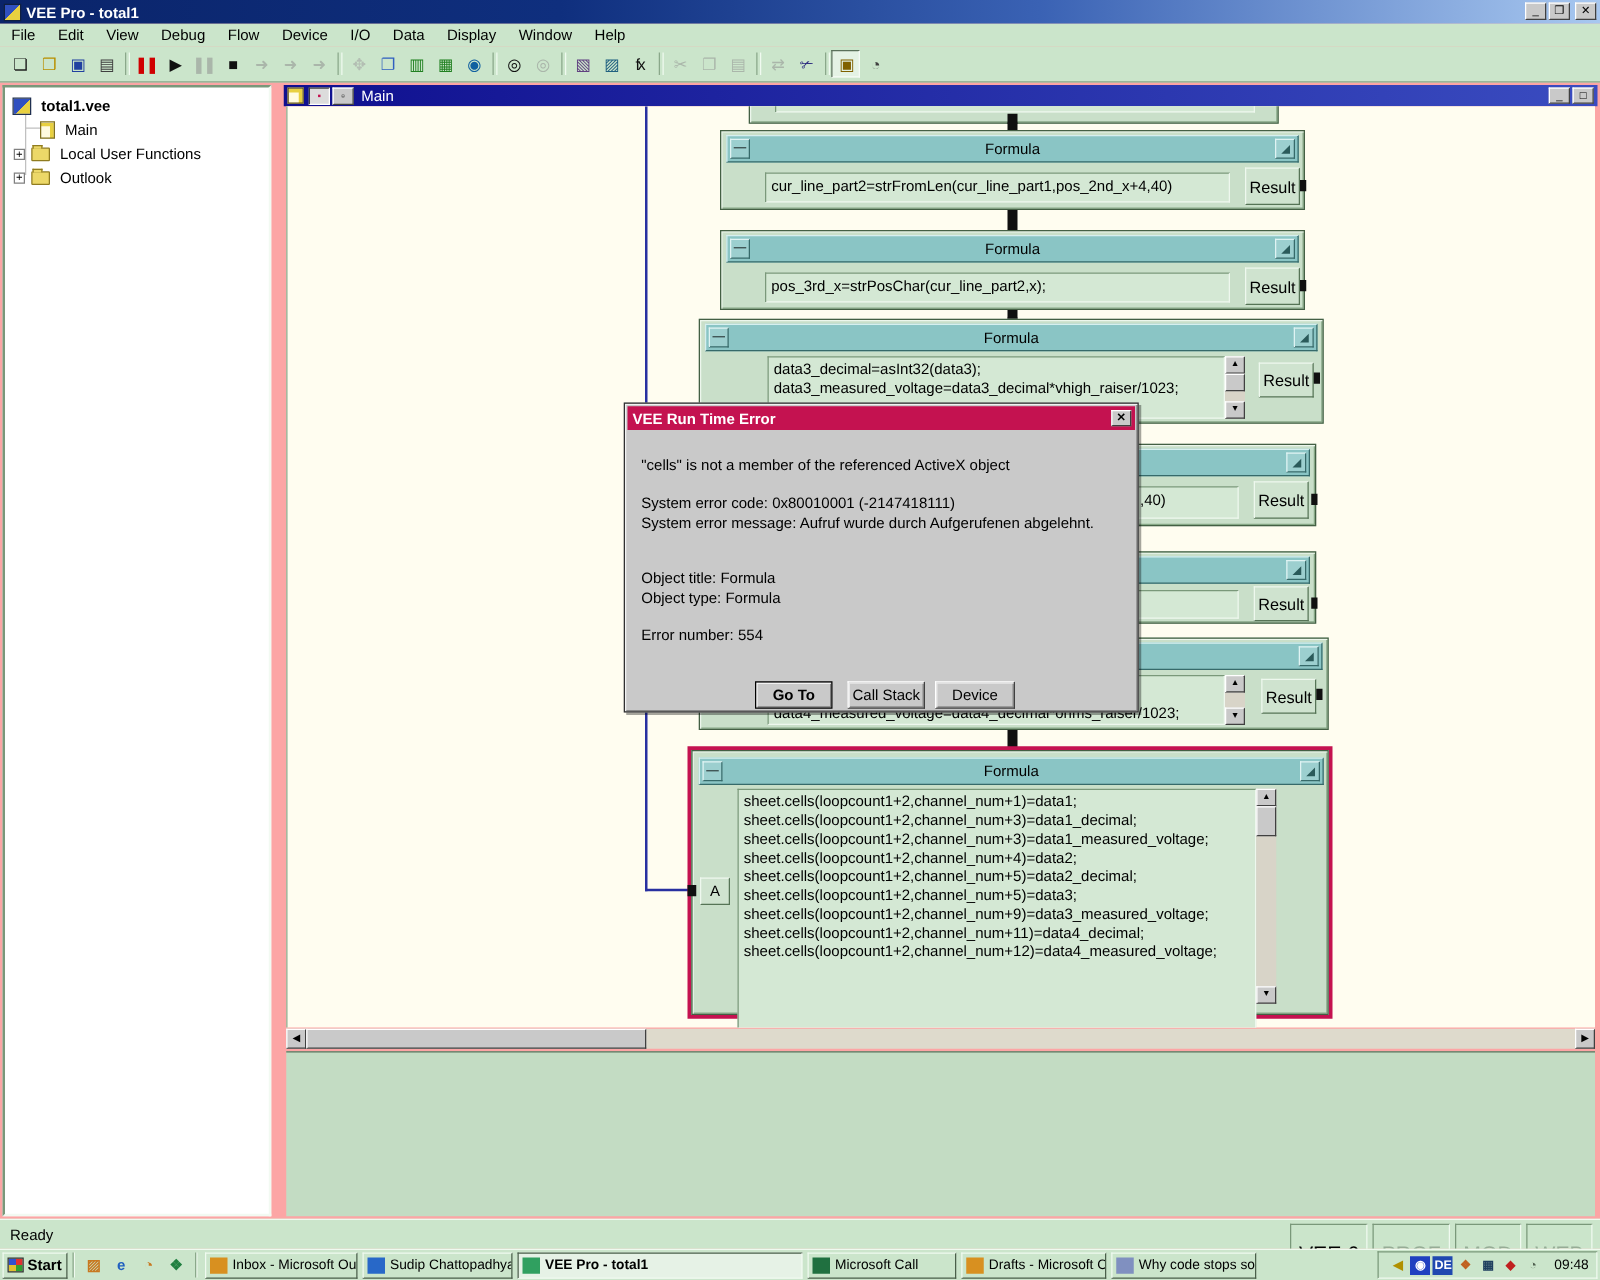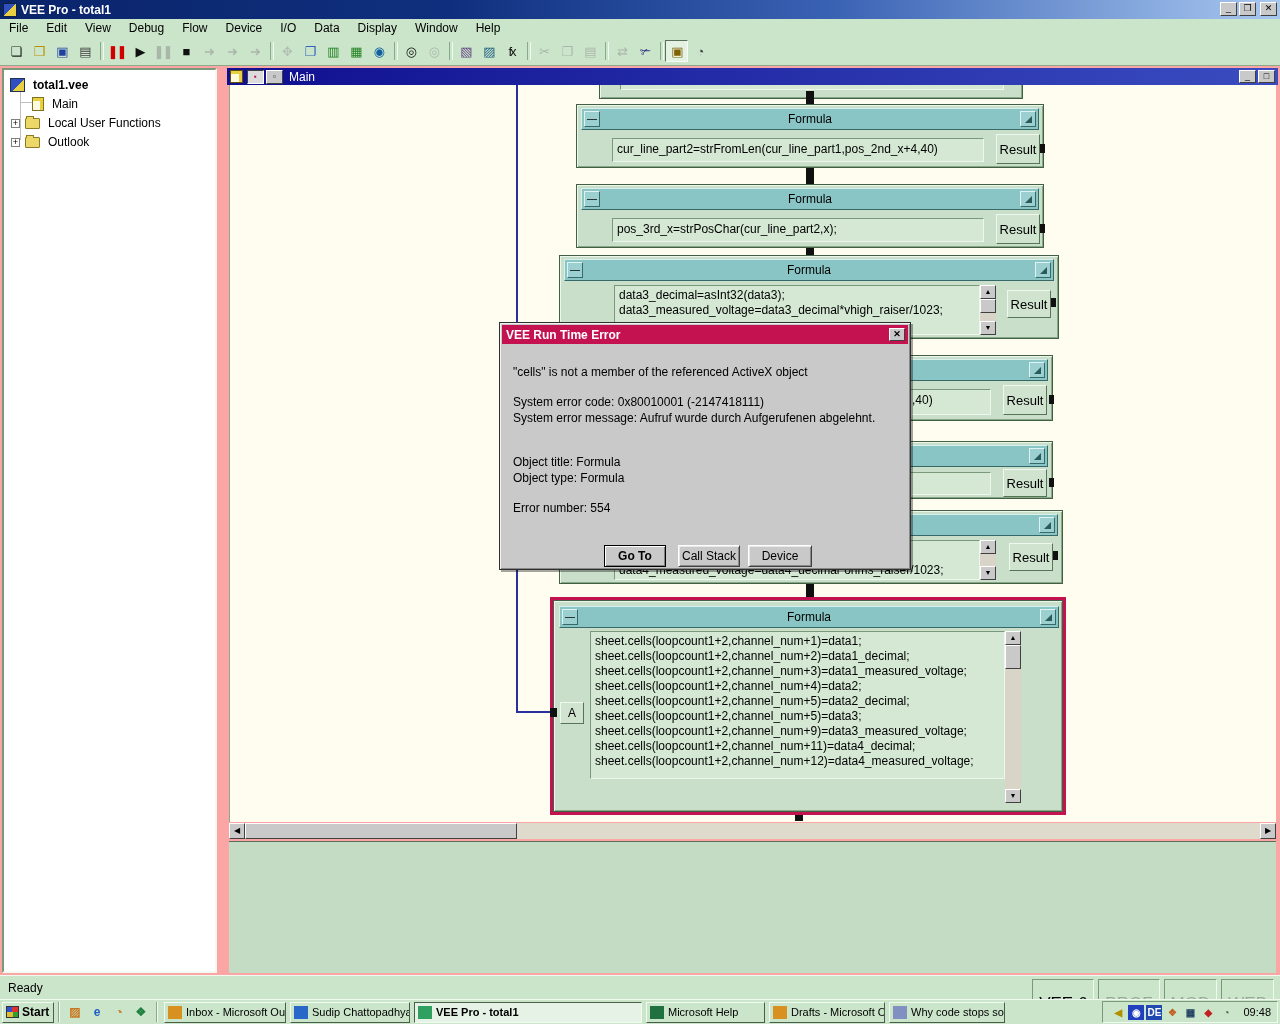--- a/index.html
+++ b/index.html
@@ -404,23 +404,23 @@
 
     <div class="red-outline" style="left:320px;top:512px;width:516px;height:218px;"></div>
     <div class="fbox" style="left:323px;top:515px;width:510px;height:212px;">
       <div class="ftitle" style="left:5px;top:5px;width:500px;height:22px;">
         <span>Formula</span>
         <span class="fmin">—</span>
         <span class="fmax"></span>
       </div>
       <div class="aterm" style="left:6px;top:101px;">A</div>
       <div class="pin" style="left:-4px;top:107px;width:7px;height:9px;"></div>
-      <div class="ftext" style="left:36px;top:30px;width:415px;height:148px;">
+      <div class="ftext" style="left:36px;top:30px;width:415px;height:192px;">
         <div>sheet.cells(loopcount1+2,channel_num+1)=data1;</div>
-          <div>sheet.cells(loopcount1+2,channel_num+2)=data1_decimal;</div>
+          <div>sheet.cells(loopcount1+2,channel_num+3)=data1_decimal;</div>
           <div>sheet.cells(loopcount1+2,channel_num+3)=data1_measured_voltage;</div>
           <div>sheet.cells(loopcount1+2,channel_num+4)=data2;</div>
           <div>sheet.cells(loopcount1+2,channel_num+5)=data2_decimal;</div>
           <div>sheet.cells(loopcount1+2,channel_num+5)=data3;</div>
           <div>sheet.cells(loopcount1+2,channel_num+9)=data3_measured_voltage;</div>
           <div>sheet.cells(loopcount1+2,channel_num+11)=data4_decimal;</div>
           <div>sheet.cells(loopcount1+2,channel_num+12)=data4_measured_voltage;</div>
       </div>
       <div class="vscroll" style="left:451px;top:30px;height:172px;">
         <span class="varrow" style="top:0;">▲</span>
@@ -489,21 +489,21 @@
           <span>Sudip Chattopadhyay (...</span>
         </span>
 
         <span class="taskbtn active" style="width: 228px;">
           <span class="task-ico" style="background: rgb(48, 160, 96);"></span>
           <span>VEE Pro - total1</span>
         </span>
 
         <span class="taskbtn normal" style="width: 119px;">
           <span class="task-ico" style="background: rgb(32, 112, 64);"></span>
-          <span>Microsoft Help</span>
+          <span>Microsoft Call</span>
         </span>
 
         <span class="taskbtn normal" style="width: 116px;">
           <span class="task-ico" style="background: rgb(216, 144, 32);"></span>
           <span>Drafts - Microsoft Outlook</span>
         </span>
 
         <span class="taskbtn normal" style="width: 116px;">
           <span class="task-ico" style="background: rgb(128, 144, 192);"></span>
           <span>Why code stops someti...</span>

